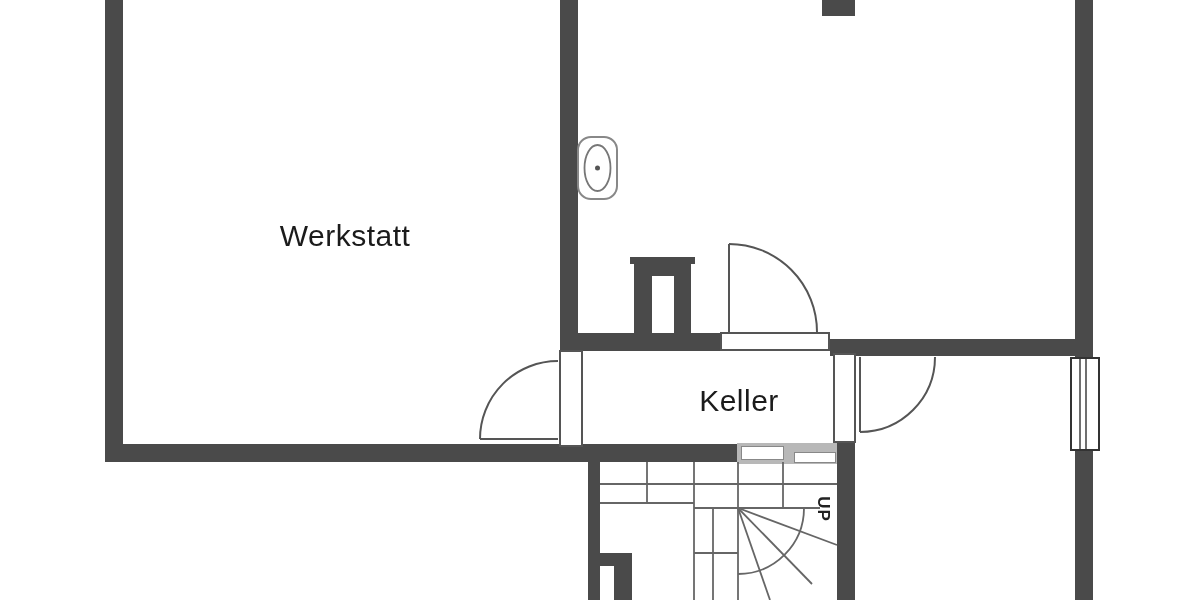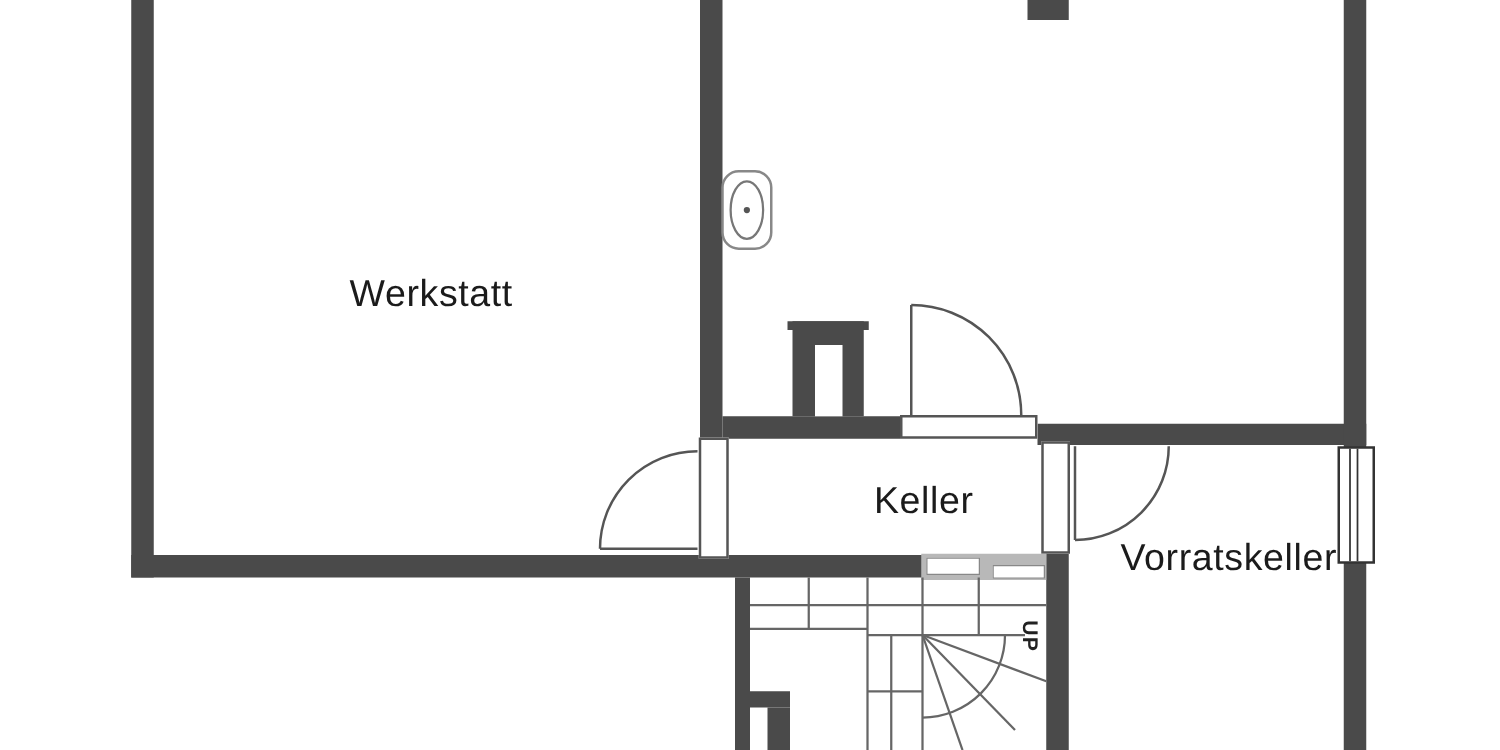--- a/index.html
+++ b/index.html
@@ -112,16 +112,15 @@
 
     <g>
       <rect class="window-frame" x="1071" y="358" width="28" height="92"></rect>
       <line class="window-line" x1="1080" y1="359" x2="1080" y2="449"></line>
       <line class="window-line" x1="1086" y1="359" x2="1086" y2="449"></line>
     </g>
   </svg>
 
   <div class="room-label" style="left:345px; top:220px;margin-top:16px;">Werkstatt</div>
   <div class="room-label" style="left:739px; top:401px;">Keller</div>
-  <div class="room-label" style="left:983px; top:447px;">Vorratskeller</div>
   <div class="up-label" style="left:823px; top:509px;">UP</div>
 
 </div>
 
 </body></html>

